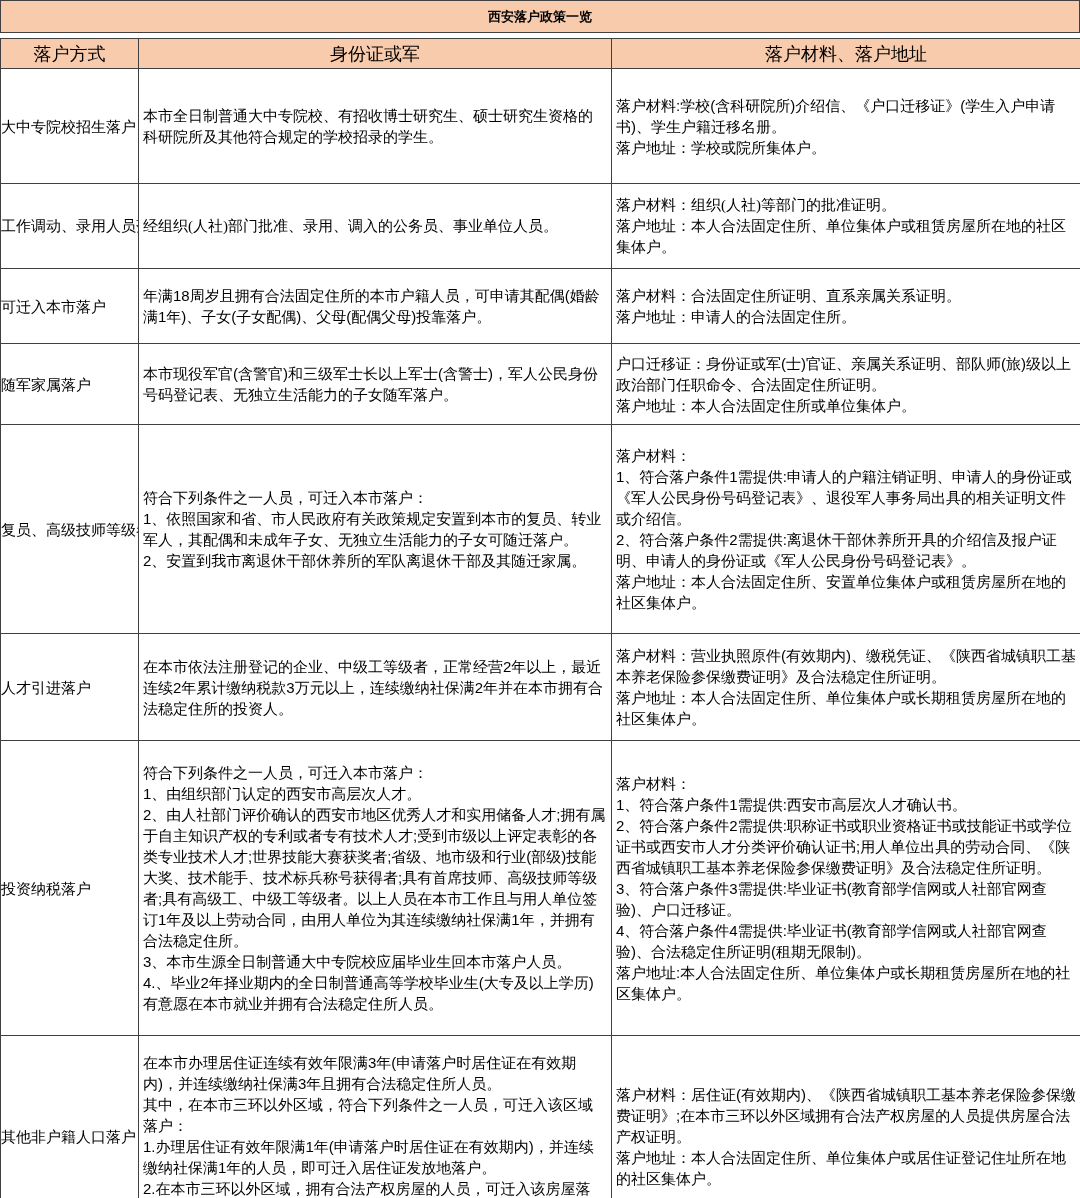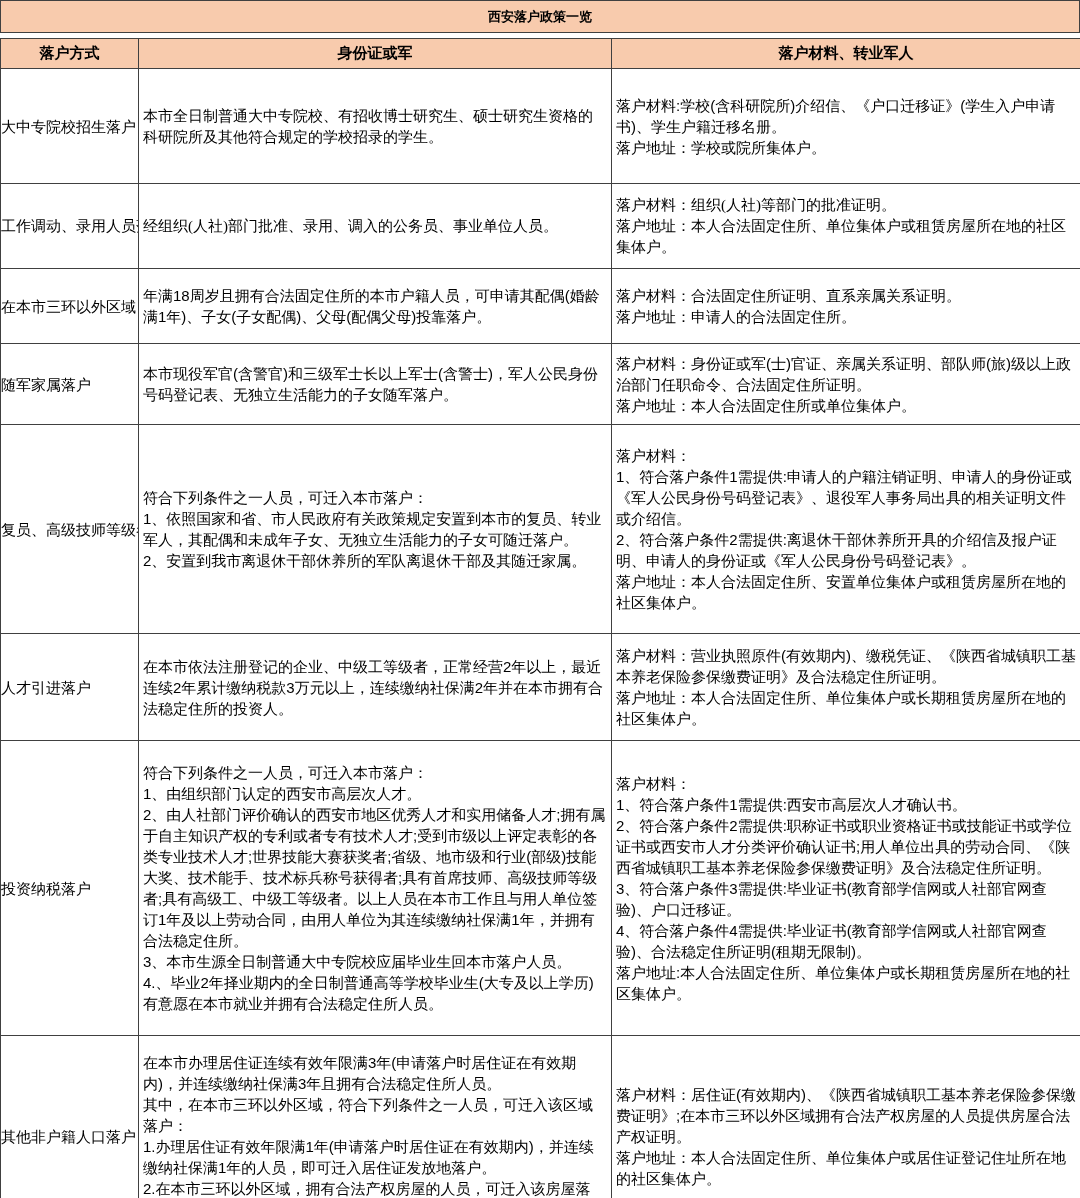--- a/index.html
+++ b/index.html
@@ -31,22 +31,22 @@
   }
   col.c-method    { width: 138px; }
   col.c-condition { width: 473px; }
   col.c-materials { width: 469px; }
 
   table.policy th {
     background: #F8CBAD;
     border: 1px solid #404040;
     height: 29px;
     padding: 0 2px;
-    font-size: 15px;
-    font-weight: bold;
+    font-size: 18px;
+    font-weight: normal;
     text-align: center;
     vertical-align: middle;
   }
   table.policy td {
     border: 1px solid #404040;
     vertical-align: middle;
     line-height: 21px;
     font-size: 15px;
     background: #ffffff;
   }
@@ -81,46 +81,46 @@
   <table class="policy">
     <colgroup>
       <col class="c-method">
       <col class="c-condition">
       <col class="c-materials">
     </colgroup>
     <thead>
       <tr>
         <th>落户方式</th>
         <th>身份证或军</th>
-        <th>落户材料、转业军人</th>
+        <th>落户材料、落户地址</th>
       </tr>
     </thead>
     <tbody>
       <tr class="r0">
         <td class="method">大中专院校招生落户</td>
         <td class="cond">本市全日制普通大中专院校、有招收博士研究生、硕士研究生资格的科研院所及其他符合规定的学校招录的学生。</td>
         <td class="mat">落户材料:学校(含科研院所)介绍信、《户口迁移证》(学生入户申请书)、学生户籍迁移名册。
 落户地址：学校或院所集体户。</td>
       </tr>
       <tr class="r1">
         <td class="method">工作调动、录用人员落户</td>
         <td class="cond">经组织(人社)部门批准、录用、调入的公务员、事业单位人员。</td>
         <td class="mat">落户材料：组织(人社)等部门的批准证明。
 落户地址：本人合法固定住所、单位集体户或租赁房屋所在地的社区集体户。</td>
       </tr>
       <tr class="r2">
-        <td class="method">在本市三环以外区域</td>
+        <td class="method">可迁入本市落户</td>
         <td class="cond">年满18周岁且拥有合法固定住所的本市户籍人员，可申请其配偶(婚龄满1年)、子女(子女配偶)、父母(配偶父母)投靠落户。</td>
         <td class="mat">落户材料：合法固定住所证明、直系亲属关系证明。
 落户地址：申请人的合法固定住所。</td>
       </tr>
       <tr class="r3">
         <td class="method">随军家属落户</td>
         <td class="cond">本市现役军官(含警官)和三级军士长以上军士(含警士)，军人公民身份号码登记表、无独立生活能力的子女随军落户。</td>
-        <td class="mat">落户材料：身份证或军(士)官证、亲属关系证明、部队师(旅)级以上政治部门任职命令、合法固定住所证明。
+        <td class="mat">户口迁移证：身份证或军(士)官证、亲属关系证明、部队师(旅)级以上政治部门任职命令、合法固定住所证明。
 落户地址：本人合法固定住所或单位集体户。</td>
       </tr>
       <tr class="r4">
         <td class="method">复员、高级技师等级者</td>
         <td class="cond">符合下列条件之一人员，可迁入本市落户：
 1、依照国家和省、市人民政府有关政策规定安置到本市的复员、转业军人，其配偶和未成年子女、无独立生活能力的子女可随迁落户。
 2、安置到我市离退休干部休养所的军队离退休干部及其随迁家属。</td>
         <td class="mat">落户材料：
 1、符合落户条件1需提供:申请人的户籍注销证明、申请人的身份证或《军人公民身份号码登记表》、退役军人事务局出具的相关证明文件或介绍信。
 2、符合落户条件2需提供:离退休干部休养所开具的介绍信及报户证明、申请人的身份证或《军人公民身份号码登记表》。

